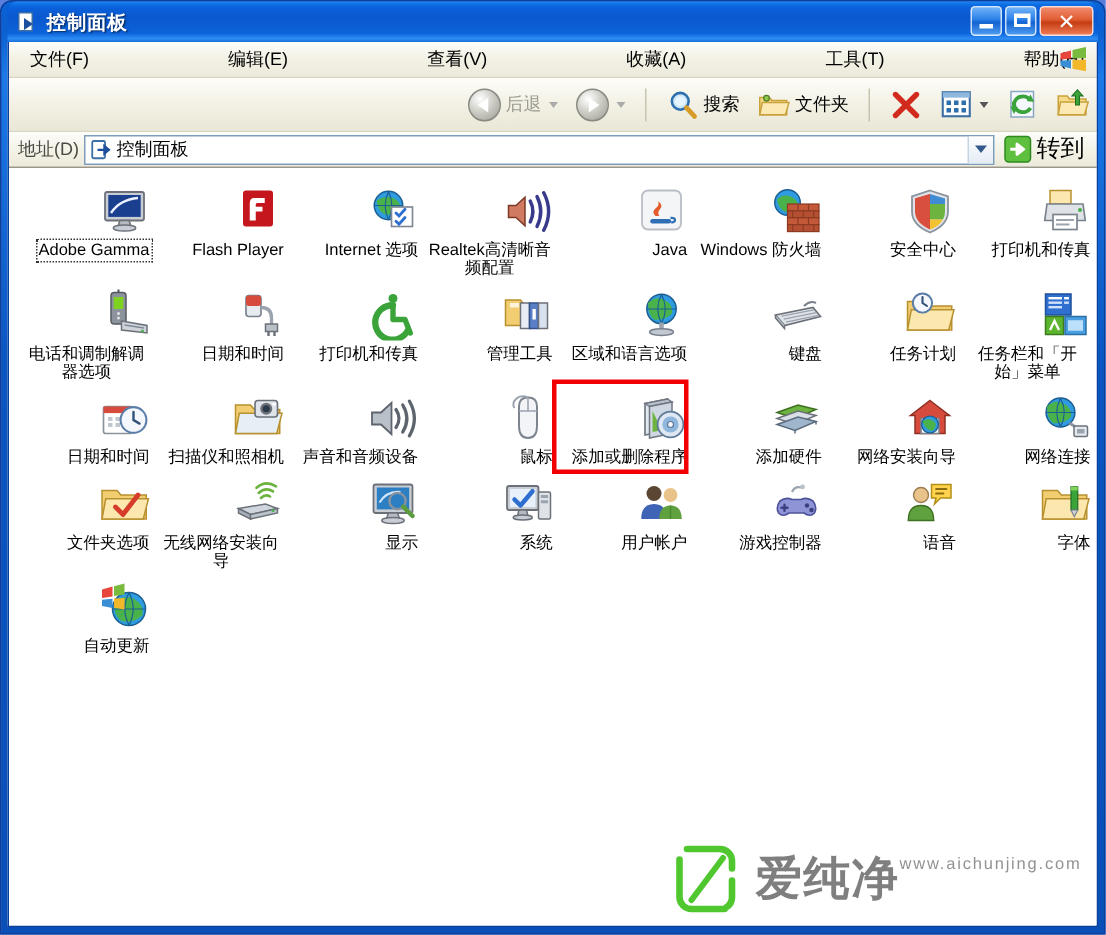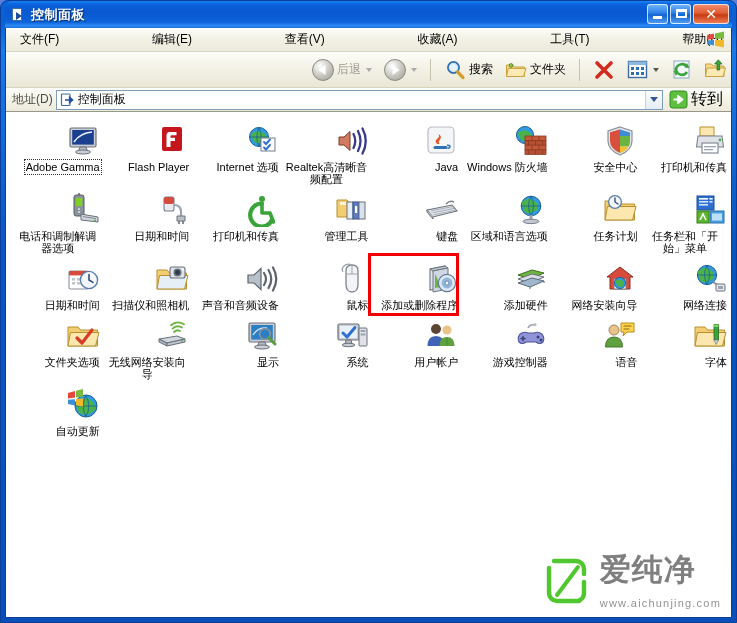--- a/index.html
+++ b/index.html
@@ -281,34 +281,34 @@
     right: 10px; bottom: 8px;
     display: flex;
     align-items: center;
     gap: 8px;
     opacity: .97;
   }
   #wm-mark {
     width: 46px; height: 46px;
     position: relative;
   }
-  #wm-text-wrap { display:flex; flex-direction:column; }
+  #wm-text-wrap { display:flex; flex-direction:row; }
   #wm-cn {
     font-size: 31px;
     font-weight: bold;
     color: #7b7b7b;
     line-height: 34px;
     letter-spacing: 1px;
     font-family: "DejaVu Sans", sans-serif;
   }
   #wm-url {
     font-size: 11px;
     color: #8f8f8f;
     letter-spacing: 1.2px;
-    margin-top: 11px;
+    margin-top: 1px;
   }
 </style>
 </head>
 <body>
 
 <div id="window">
 
   <div id="titlebar">
     <div id="title-icon">
       <div class="ticon-page"></div>
@@ -595,41 +595,41 @@
     <rect x="24" y="9" width="6" height="17" fill="#d8e2ee" stroke="#6c7179" stroke-width="1"></rect>
     <rect x="20" y="13" width="2.2" height="7" fill="#fff"></rect>
     <rect x="5" y="9" width="6" height="3" fill="#fff" opacity=".75"></rect>
               </svg>
             </div>
             <div class="cp-label">管理工具</div>
           </div>
           <div class="cp-item">
             <div class="cp-icon">
               <svg class="ic" width="34" height="34" viewBox="0 0 34 34">
+    <circle cx="17" cy="13" r="9.8" fill="#2f9be0" stroke="#1c5f93" stroke-width="1"></circle>
+    <path d="M8 9 Q13 4 19 7 Q25 10 24 16 Q19 21 12 20 Q8 17 8 9Z" fill="#49b24a"></path>
+    <path d="M7.2 13 H26.8 M17 3.2 Q12 13 17 22.8 M17 3.2 Q22 13 17 22.8" stroke="#1c5f93" stroke-width=".8" fill="none"></path>
+    <rect x="15.5" y="22" width="3" height="5" fill="#9aa3ae"></rect>
+    <ellipse cx="17" cy="28.4" rx="8" ry="2.2" fill="#c2c8d0" stroke="#79818c" stroke-width="1"></ellipse>
+              </svg>
+            </div>
+            <div class="cp-label">区域和语言选项</div>
+          </div>
+          <div class="cp-item">
+            <div class="cp-icon">
+              <svg class="ic" width="34" height="34" viewBox="0 0 34 34">
     <path d="M3 17 L28 12 L33 18 L9 24 Z" fill="#dfe3e8" stroke="#6c7179" stroke-width="1.1"></path>
     <g stroke="#9aa3ae" stroke-width=".8">
       <path d="M7 17.8 L28.6 13.6 M8.5 19.8 L30.2 15.4 M10 21.8 L31.6 17.2"></path>
     </g>
     <path d="M3 17 L3 19 L9 26 L9 24" fill="#b9c0c8" stroke="#6c7179" stroke-width="1"></path>
     <path d="M22 11 Q26 7 30 9" stroke="#79818c" stroke-width="1.4" fill="none"></path>
               </svg>
             </div>
             <div class="cp-label">键盘</div>
-          </div>
-          <div class="cp-item">
-            <div class="cp-icon">
-              <svg class="ic" width="34" height="34" viewBox="0 0 34 34">
-    <circle cx="17" cy="13" r="9.8" fill="#2f9be0" stroke="#1c5f93" stroke-width="1"></circle>
-    <path d="M8 9 Q13 4 19 7 Q25 10 24 16 Q19 21 12 20 Q8 17 8 9Z" fill="#49b24a"></path>
-    <path d="M7.2 13 H26.8 M17 3.2 Q12 13 17 22.8 M17 3.2 Q22 13 17 22.8" stroke="#1c5f93" stroke-width=".8" fill="none"></path>
-    <rect x="15.5" y="22" width="3" height="5" fill="#9aa3ae"></rect>
-    <ellipse cx="17" cy="28.4" rx="8" ry="2.2" fill="#c2c8d0" stroke="#79818c" stroke-width="1"></ellipse>
-              </svg>
-            </div>
-            <div class="cp-label">区域和语言选项</div>
           </div>
           <div class="cp-item">
             <div class="cp-icon">
               <svg class="ic" width="34" height="34" viewBox="0 0 34 34">
   <path d="M2 8 L12 8 L14.6 11 L31.5 11 L31.5 27 L2 27 Z" fill="#f2cd72" stroke="#b8912f" stroke-width="1"></path>
   <path d="M4.5 13.5 L33 13.5 L29.5 27 L2 27 Z" fill="#fce7ae" stroke="#b8912f" stroke-width="1"></path>
     <circle cx="12" cy="9" r="6.4" fill="#f4f7fb" stroke="#5a7ea8" stroke-width="1.3"></circle>
     <path d="M12 5 L12 9 L15 11" stroke="#31507a" stroke-width="1.4" fill="none" stroke-linecap="round"></path>
               </svg>
             </div>

